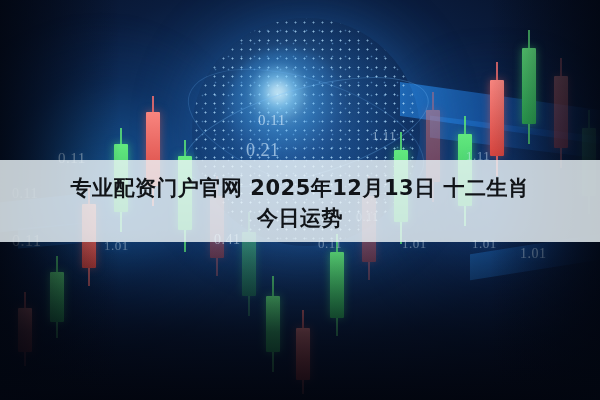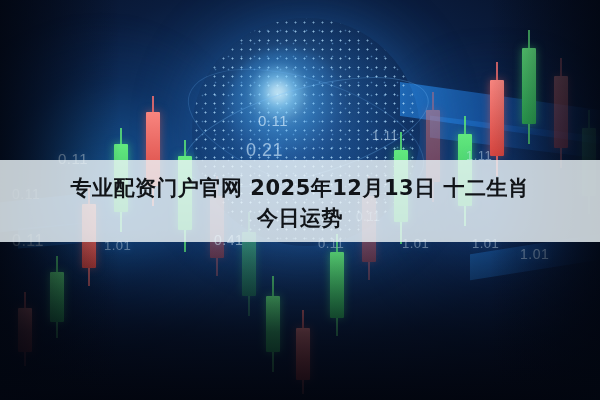--- a/index.html
+++ b/index.html
@@ -146,21 +146,21 @@
   .candle.up .body  { background: linear-gradient(to bottom, #62e87f, #31b95a); box-shadow: 0 0 8px rgba(70,225,120,0.55); }
   .candle.down .wick{ background: rgba(240,110,110,0.85); }
   .candle.down .body{ background: linear-gradient(to bottom, #f8857f, #d8453f); box-shadow: 0 0 8px rgba(235,90,80,0.5); }
   .candle.dim { opacity: 0.45; }
   .candle.dimmer { opacity: 0.28; }
 
   
   .num {
     position: absolute;
     color: rgba(215,238,255,0.78);
-    font-family: Liberation Sans, sans-serif;
+    font-family: Liberation Serif, serif;
     white-space: nowrap;
     text-shadow: 0 0 6px rgba(80,170,255,0.55);
     letter-spacing: 0.5px;
   }
 
   
   .band {
     position: absolute;
     left: 0; right: 0;
     top: 160px;

